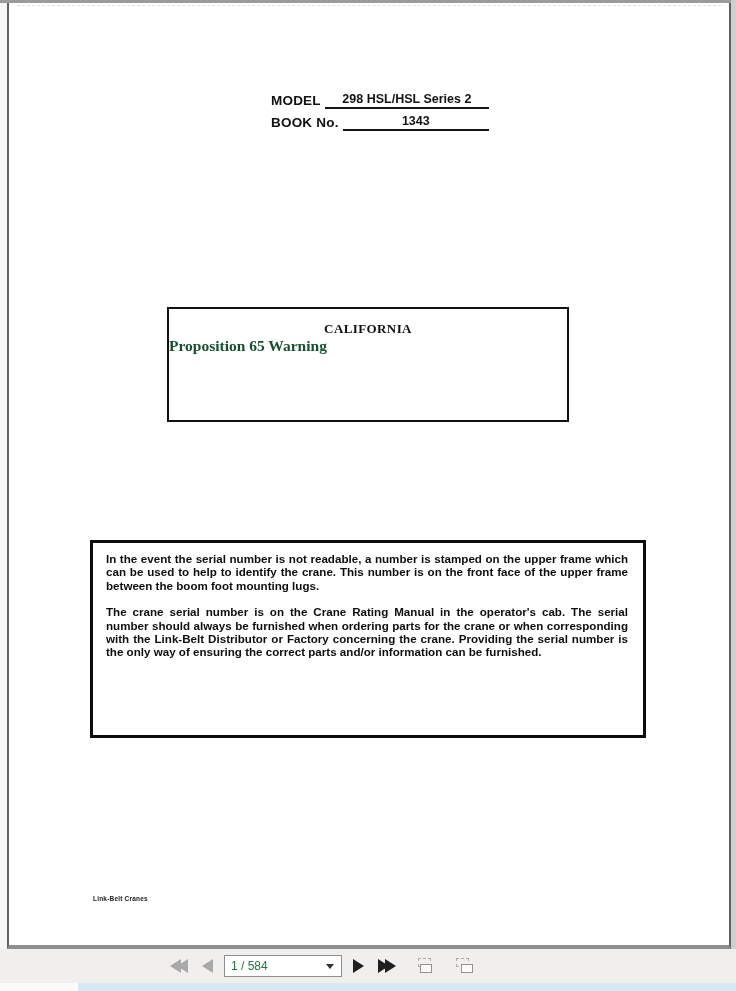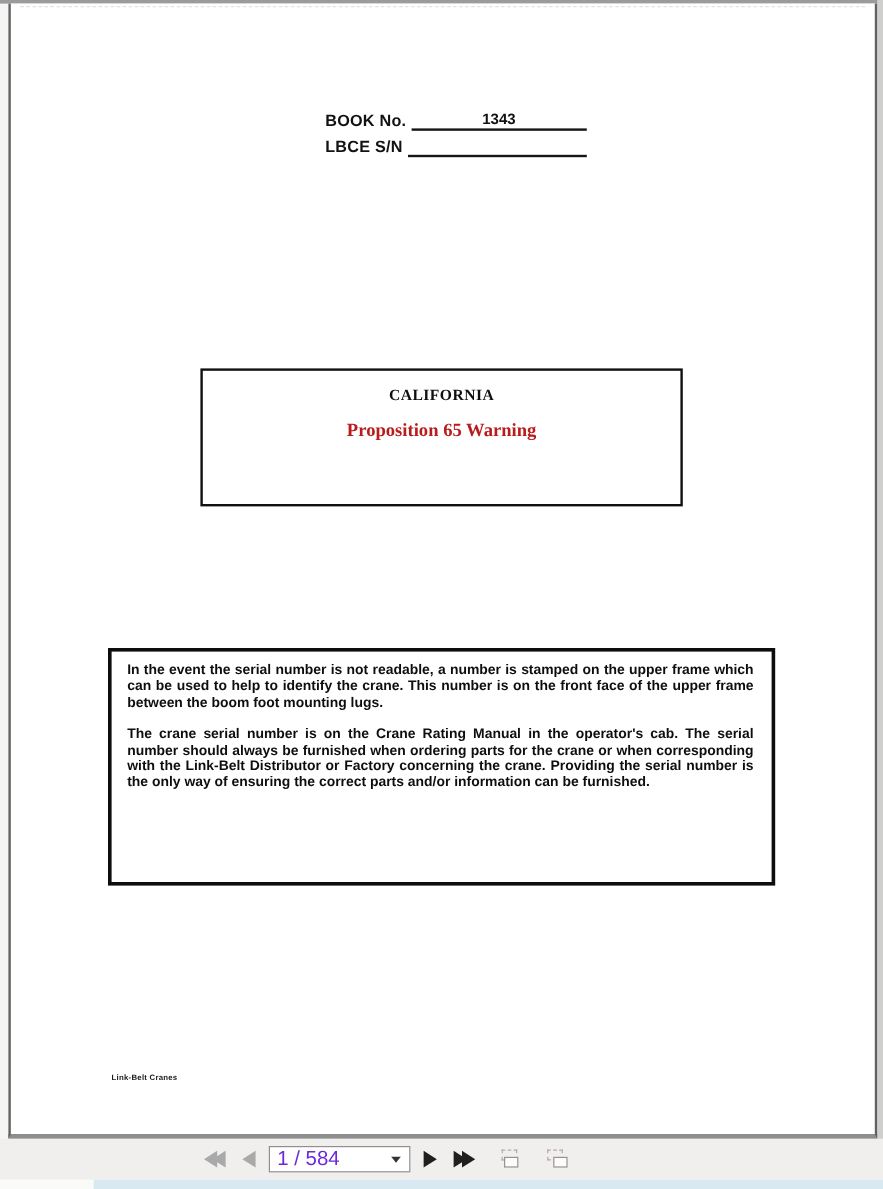--- a/index.html
+++ b/index.html
@@ -18,21 +18,21 @@
 
   
   .hdr-block { position:absolute; left:262px; top:84px; width:218px; }
   .hdr-row { display:flex; align-items:flex-end; height:22px; }
   .hdr-label { font-weight:bold; font-size:13.5px; color:#121212; letter-spacing:.2px; white-space:nowrap; padding-right:4px; line-height:17px; }
   .hdr-line { flex:1; border-bottom:2px solid #151515; text-align:center; font-weight:bold; font-size:12.5px; color:#121212; line-height:15px; min-height:15px; white-space:nowrap; }
 
   
   .ca-box { position:absolute; left:158px; top:304px; width:402px; height:115px; border:2px solid #111; background:#fff; }
   .ca-title { text-align:center; margin-top:12px; font-family:"Liberation Serif", serif; font-weight:bold; font-size:13px; letter-spacing:.4px; color:#101010; }
-  .ca-subtitle { text-align:center; margin-top:13px; font-family:"Liberation Serif", serif; font-weight:bold; font-size:15.5px; color:#b91c1c; }
+  .ca-subtitle { margin-top:0; font-family:"Liberation Serif", serif; font-weight:bold; font-size:15.5px; color:#14532d; }
   .ca-body { margin:7px 37px 0 38px; font-family:"Liberation Serif", serif; font-weight:bold; font-size:10.6px; line-height:13px; text-align:justify; color:#101010; }
 
   
   .sn-box { position:absolute; left:81px; top:537px; width:556px; height:198px; border:3px solid #0d0d0d; background:#fff; }
   .sn-title { margin:15px 0 0 13px; font-weight:bold; font-size:21.5px; letter-spacing:.2px; color:#0e0e0e; }
   .sn-para { margin:9px 15px 0 13px; font-weight:bold; font-size:11.6px; line-height:13.4px; text-align:justify; color:#0e0e0e; }
   .sn-para + .sn-para { margin-top:13px; }
 
   .footer-brand { position:absolute; left:84px; top:892px; font-weight:bold; font-size:6.5px; color:#1a1a1a; letter-spacing:.2px; }
 
@@ -42,21 +42,21 @@
   .tb-btn { display:flex; align-items:center; justify-content:center; height:24px; padding:0 4px; cursor:default; }
   .tri { width:0; height:0; border-top:7px solid transparent; border-bottom:7px solid transparent; }
   .tri-l { border-right:11px solid currentColor; }
   .tri-r { border-left:11px solid currentColor; }
   .dbl .tri + .tri { margin-left:-4px; }
   .disabled { color:#a9a9a9; }
   .enabled { color:#1f1f1f; }
   .gap-s { width:3px; } .gap-m { width:6px; } .gap-l { width:9px; }
 
   .page-combo { width:118px; height:22px; background:#fff; border:1px solid #8f8f8f; display:flex; align-items:center; position:relative; margin:0 4px; }
-  .combo-text { font-size:17px; color:#6d28d9; padding-left:6px; flex:1; }
+  .combo-text { font-size:12px; color:#15803d; padding-left:6px; flex:1; }
   .combo-caret { width:0; height:0; border-left:4px solid transparent; border-right:4px solid transparent; border-top:5px solid #333; margin-right:7px; }
 
   .win-icon { position:relative; width:21px; height:18px; margin:0 3px; }
   .win-icon .back { position:absolute; width:13px; height:9px; border:1px dashed #b3aaa5; background:transparent; }
   .win-icon .front { position:absolute; width:12px; height:9px; border:1px solid #9a918c; background:#fbfbfb; }
   .win-icon.v1 .back { left:2px; top:1px; }
   .win-icon.v1 .front { left:4px; top:7px; }
   .win-icon.v2 .back { left:2px; top:1px; }
   .win-icon.v2 .front { left:7px; top:7px; }
 
@@ -69,26 +69,26 @@
 <div class="viewer">
 
   <div class="top-edge"></div>
   <div class="right-margin"></div>
 
   <div class="page">
     <div class="scan-dashes"></div>
 
     <div class="hdr-block">
       <div class="hdr-row">
+        <span class="hdr-label">MODEL</span>
+        <span class="hdr-line">298 HSL/HSL Series 2</span>
+      </div>
+      <div class="hdr-row">
         <span class="hdr-label">BOOK No.</span>
         <span class="hdr-line">1343</span>
-      </div>
-      <div class="hdr-row">
-        <span class="hdr-label">LBCE S/N</span>
-        <span class="hdr-line"></span>
       </div>
     </div>
 
     <div class="ca-box">
       <div class="ca-title">CALIFORNIA</div>
       <div class="ca-subtitle">Proposition 65 Warning</div>
     </div>
 
     <div class="sn-box">
       <div class="sn-para">In the event the serial number is not readable, a number is stamped on the upper frame which can be used to help to identify the crane.  This number is on the front face of the upper frame between the boom foot mounting lugs.</div>

